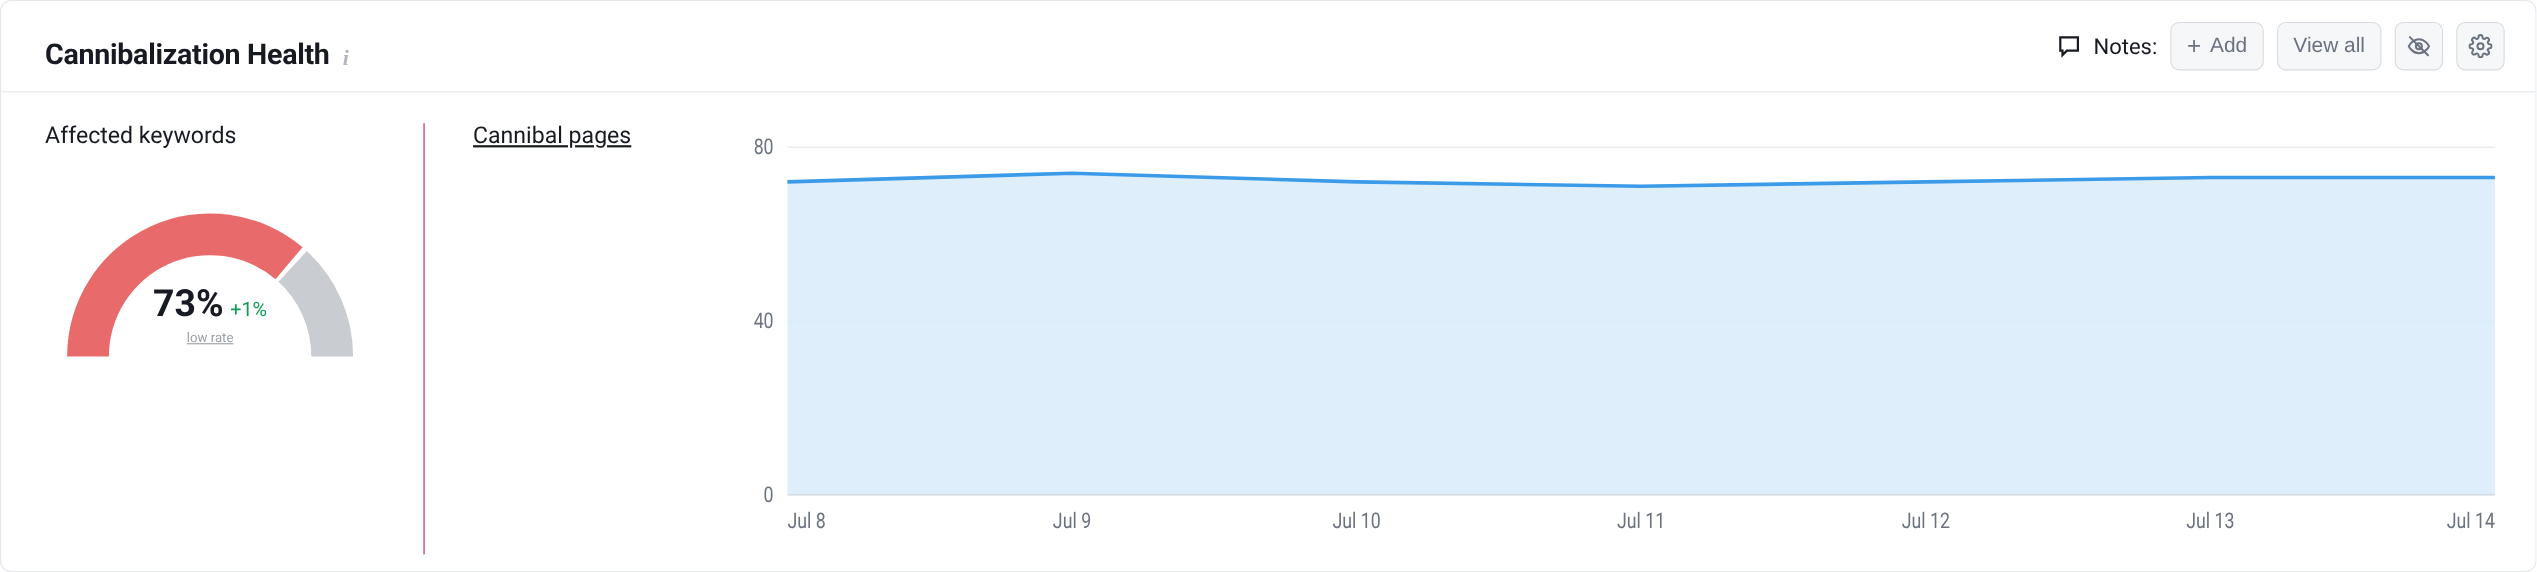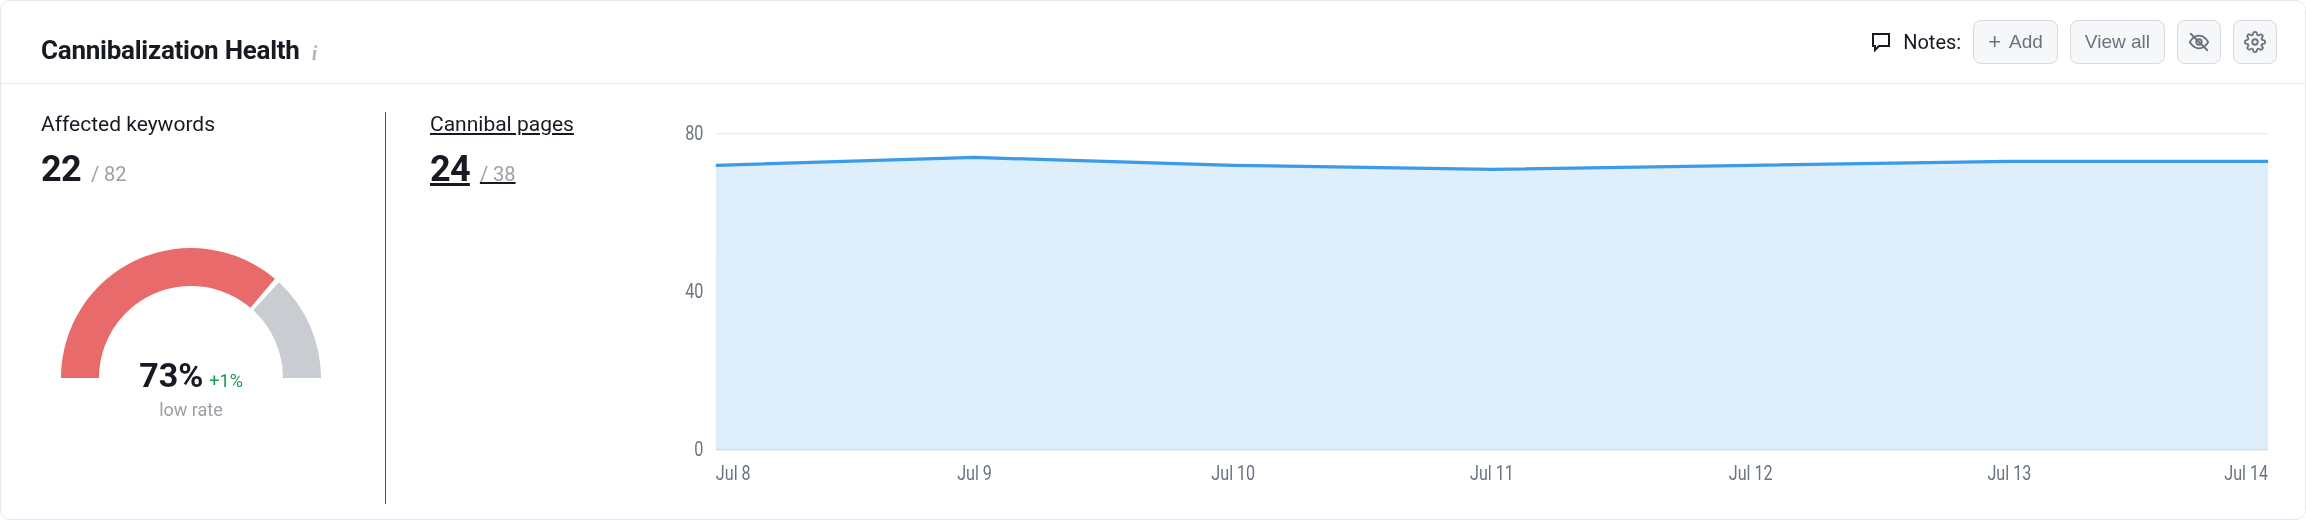--- a/index.html
+++ b/index.html
@@ -52,23 +52,23 @@
   .stat-label { font-size: 21px; color: #171a22; margin-bottom: 12px; }
   .stat-value-row { display: flex; align-items: baseline; gap: 10px; }
   .stat-value { font-size: 36px; font-weight: 700; letter-spacing: -0.02em; }
   .stat-total { font-size: 20px; color: #9aa0a6; }
   .gauge-wrap { margin-top: 28px; width: 300px; position: relative; }
   .gauge-svg { display: block; width: 300px; height: 170px; }
   .gauge-center {
     position: absolute; left: 0; right: 0; top: 92px;
     text-align: center;
   }
-  .gauge-pct { font-size: 34px; font-weight: 700; display: inline-block; margin-top: 45px; }
+  .gauge-pct { font-size: 34px; font-weight: 700; display: inline-block; }
   .gauge-delta { font-size: 18px; color: #0f9d58; margin-left: 6px; }
-  .gauge-sub { font-size: 18px; color: #9aa0a6; margin-top: 4px; }
+  .gauge-sub { font-size: 12px; color: #9aa0a6; margin-top: 4px; text-decoration: underline; }
   .chart-col { flex: 1 1 auto; display: flex; flex-direction: column; padding-left: 40px; }
   .chart-area { position: relative; flex: 1 1 auto; }
   .chart-svg { width: 100%; height: 100%; display: block; }
   .ytick-label { font-size: 18px; fill: #6b7280; }
   .xtick-label { font-size: 18px; fill: #6b7280; }
   .gridline { stroke: #e5e7eb; stroke-width: 1; }
   .baseline { stroke: #cfd3d8; stroke-width: 1.5; }
   .line-path { stroke: #3b9be8; stroke-width: 3; fill: none; }
   .area-path { fill: #d8ecfa; opacity: 0.85; }
   .speech-icon svg, .eye-icon svg, .gear-icon svg { display:block; }
@@ -117,43 +117,35 @@
         </span>
       </button>
     </div>
   </div>
 
   <div class="card-body">
 
     <div class="stats-col">
       <div class="stat-block first">
         <div class="stat-label">Affected keywords</div>
-        <div class="stat-value-row">
-          <span class="stat-value">22</span>
-          <span class="stat-total">/ 82</span>
-        </div>
         <div class="gauge-wrap">
           <svg class="gauge-svg" viewBox="0 0 300 170">
             <g id="gauge-g">
                 <path d="M 20 160.00000000000003 A 130 130 0 0 1 234.00319019231813 60.78576696101901 L 209.44841152071743 89.78685046472114 A 92 92 0 0 0 58 160 Z" fill="#e86a6a"></path>
                 <path d="M 237.903507721093 64.22435941050699 A 130 130 0 0 1 280 159.99999999999997 L 242 159.99999999999997 A 92 92 0 0 0 212.2086362333889 92.22031589051264 Z" fill="#c9ccd1"></path>
               </g>
           </svg>
           <div class="gauge-center">
             <span class="gauge-pct">73%</span><span class="gauge-delta">+1%</span>
             <div class="gauge-sub">low rate</div>
           </div>
         </div>
       </div>
       <div class="stat-block second">
         <div class="stat-label">Cannibal pages</div>
-        <div class="stat-value-row">
-          <span class="stat-value">24</span>
-          <span class="stat-total">/ 38</span>
-        </div>
       </div>
     </div>
 
     <div class="chart-col">
       <div class="chart-area">
         <svg class="chart-svg" viewBox="0 0 1800 360" preserveAspectRatio="none">
           <g id="chart-g">
               <line x1="60" x2="1790" y1="310" y2="310" class="baseline"></line>
               <text x="46" y="316" text-anchor="end" class="ytick-label">0</text>
               <line x1="60" x2="1790" y1="165" y2="165" class="gridline"></line>

